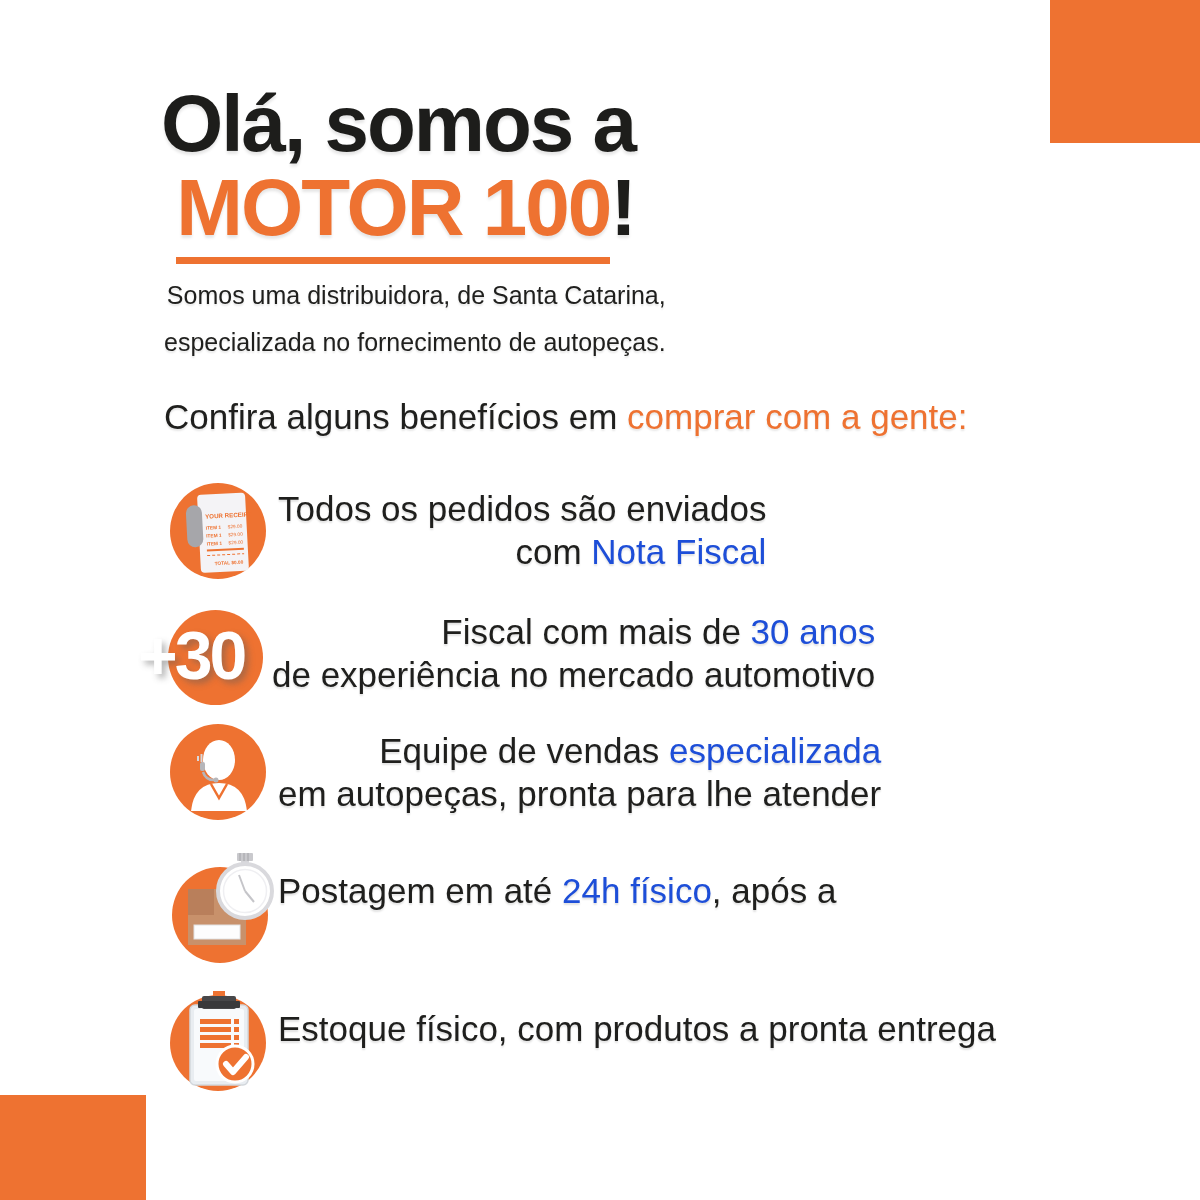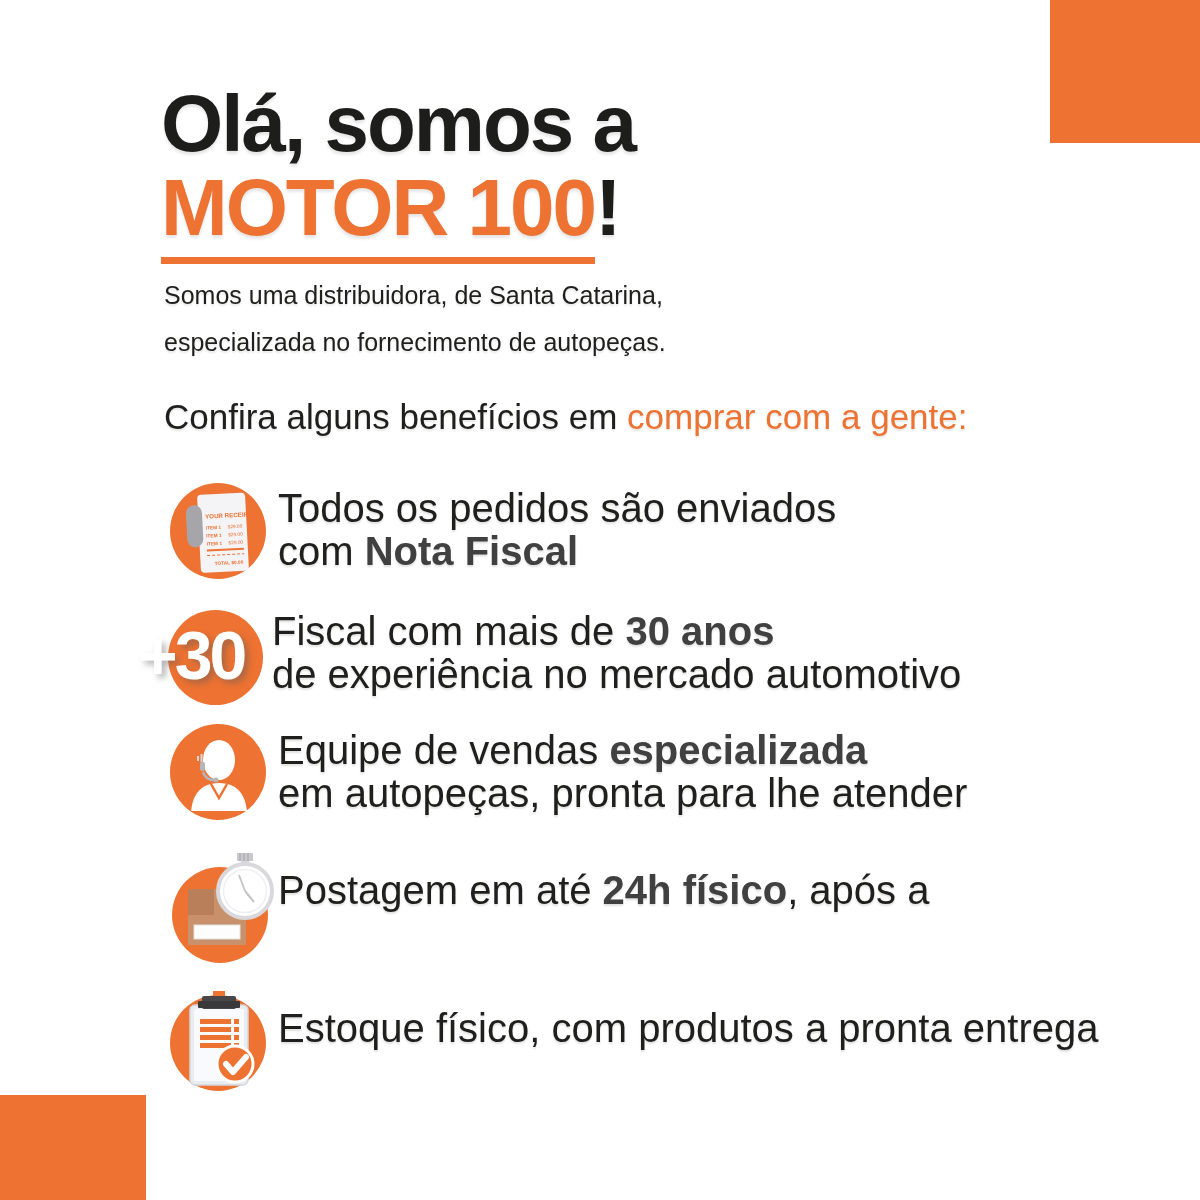--- a/index.html
+++ b/index.html
@@ -4,21 +4,21 @@
 <style>
   html, body { margin: 0; padding: 0; }
   body {
     width: 1200px; height: 1200px;
     background: #ffffff;
     font-family: "Liberation Sans", sans-serif;
     position: relative;
     overflow: hidden;
     color: #1f1f1d;
   }
-  .canvas { position: absolute; inset: 0; }
+  .canvas { position: absolute; inset: 0; text-align: right; }
 
   
   .corner-sq { position: absolute; background: #EE7231; }
   .sq-tr { left: 1050px; top: 0; width: 150px; height: 143px; }
   .sq-bl { left: 0; top: 1095px; width: 146px; height: 105px; }
 
   
   .title { position: absolute; left: 161px; top: 82px; line-height: 84px; white-space: nowrap; }
   .title-line {
     font-weight: bold; font-size: 80px; letter-spacing: -2px;
@@ -44,24 +44,24 @@
     font-size: 35px; line-height: 47px; white-space: nowrap;
     text-shadow: 0 2px 2px rgba(0,0,0,0.10);
   }
   .hl-light { color: #EE7231; }
 
   
   .benefit { position: absolute; left: 166px; width: 980px; }
   .b-icon { position: absolute; left: 0; top: 0; }
   .btext {
     position: absolute; left: 112px;
-    font-size: 40px; line-height: 43px; white-space: nowrap;
+    font-size: 35px; line-height: 43px; white-space: nowrap;
     text-shadow: 0 2px 2px rgba(0,0,0,0.12);
   }
-  .hl { color: #404040; font-weight: bold; }
+  .hl { color: #1d4ed8; font-weight: normal; }
 
   .row1 { top: 478px; height: 110px; }
   .row1 .btext { top: 9px; }
   .row2 { top: 602px; left: 138px; height: 110px; }
   .row2 .btext { left: 134px; top: 8px; }
   .row3 { top: 720px; height: 110px; }
   .row3 .btext { top: 9px; }
   .row4 { top: 845px; height: 125px; }
   .row4 .btext { top: 24px; }
   .row5 { top: 979px; height: 120px; }

